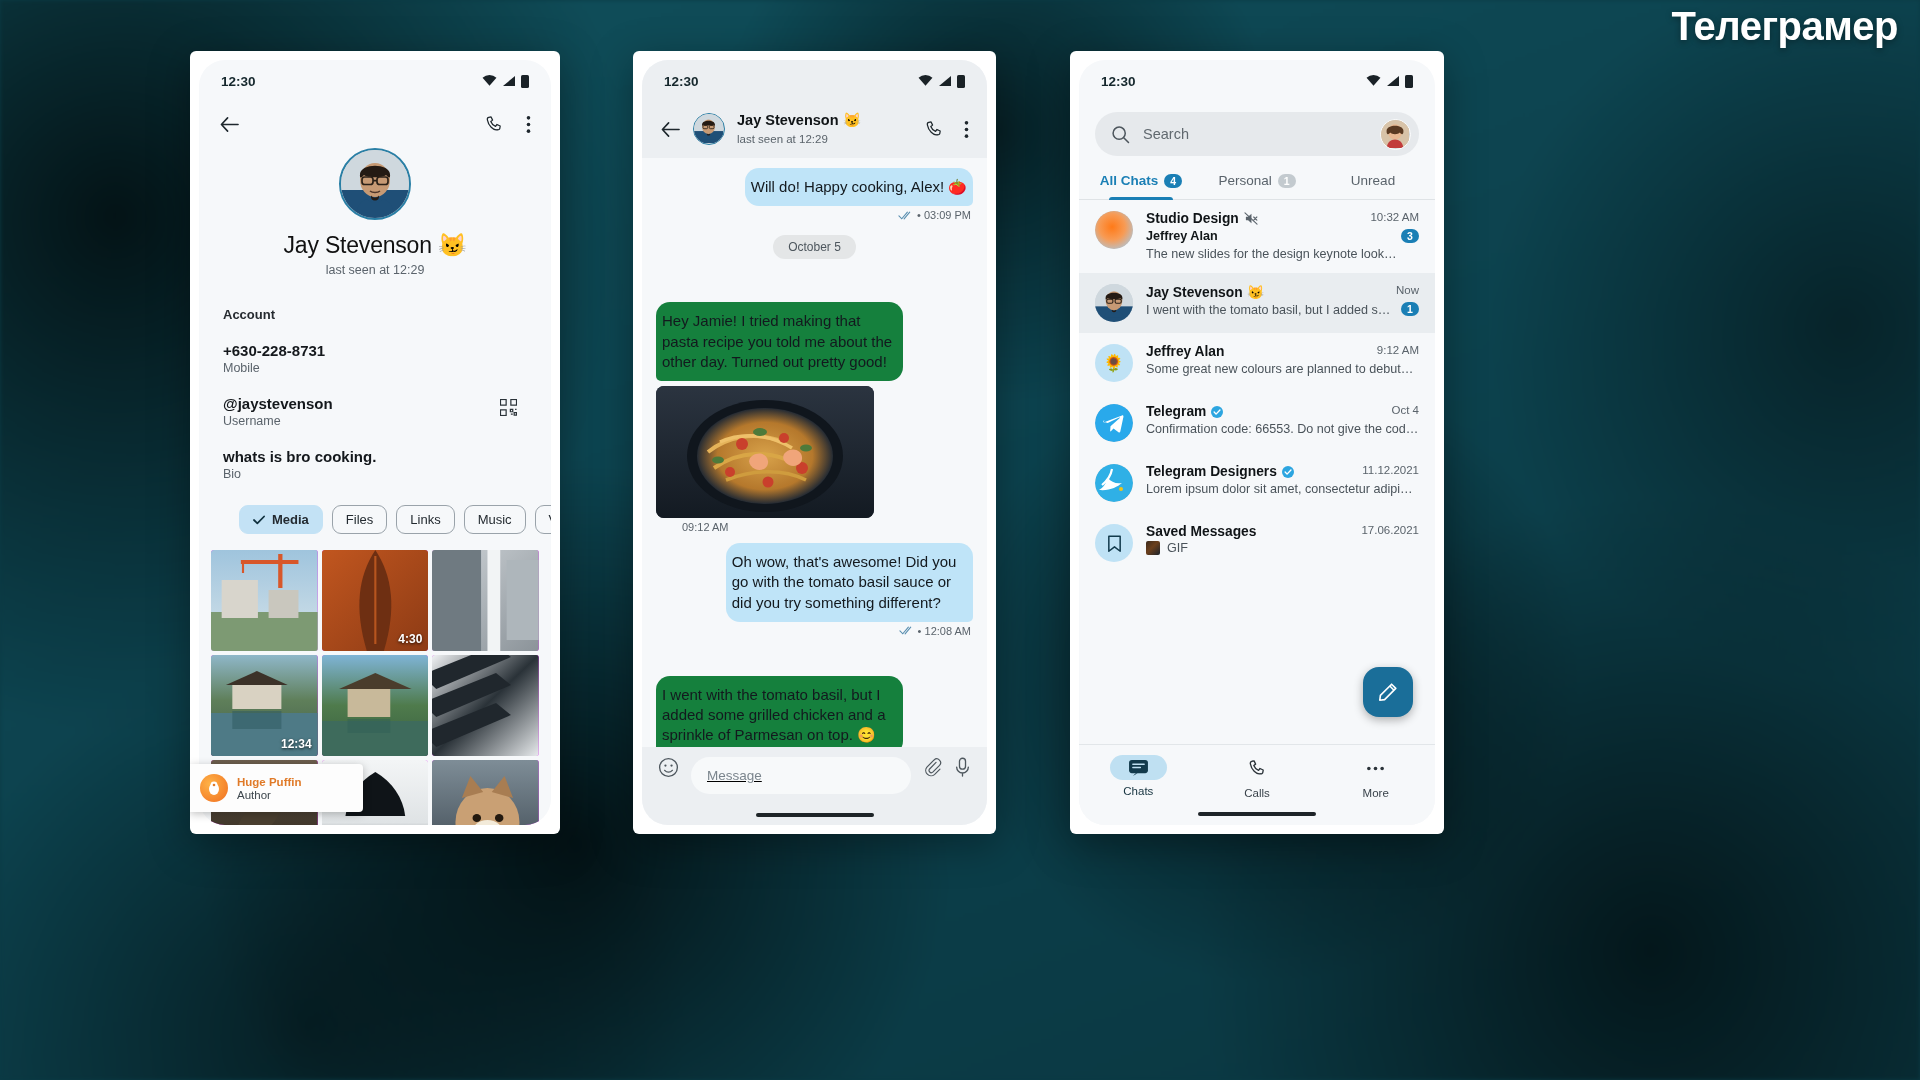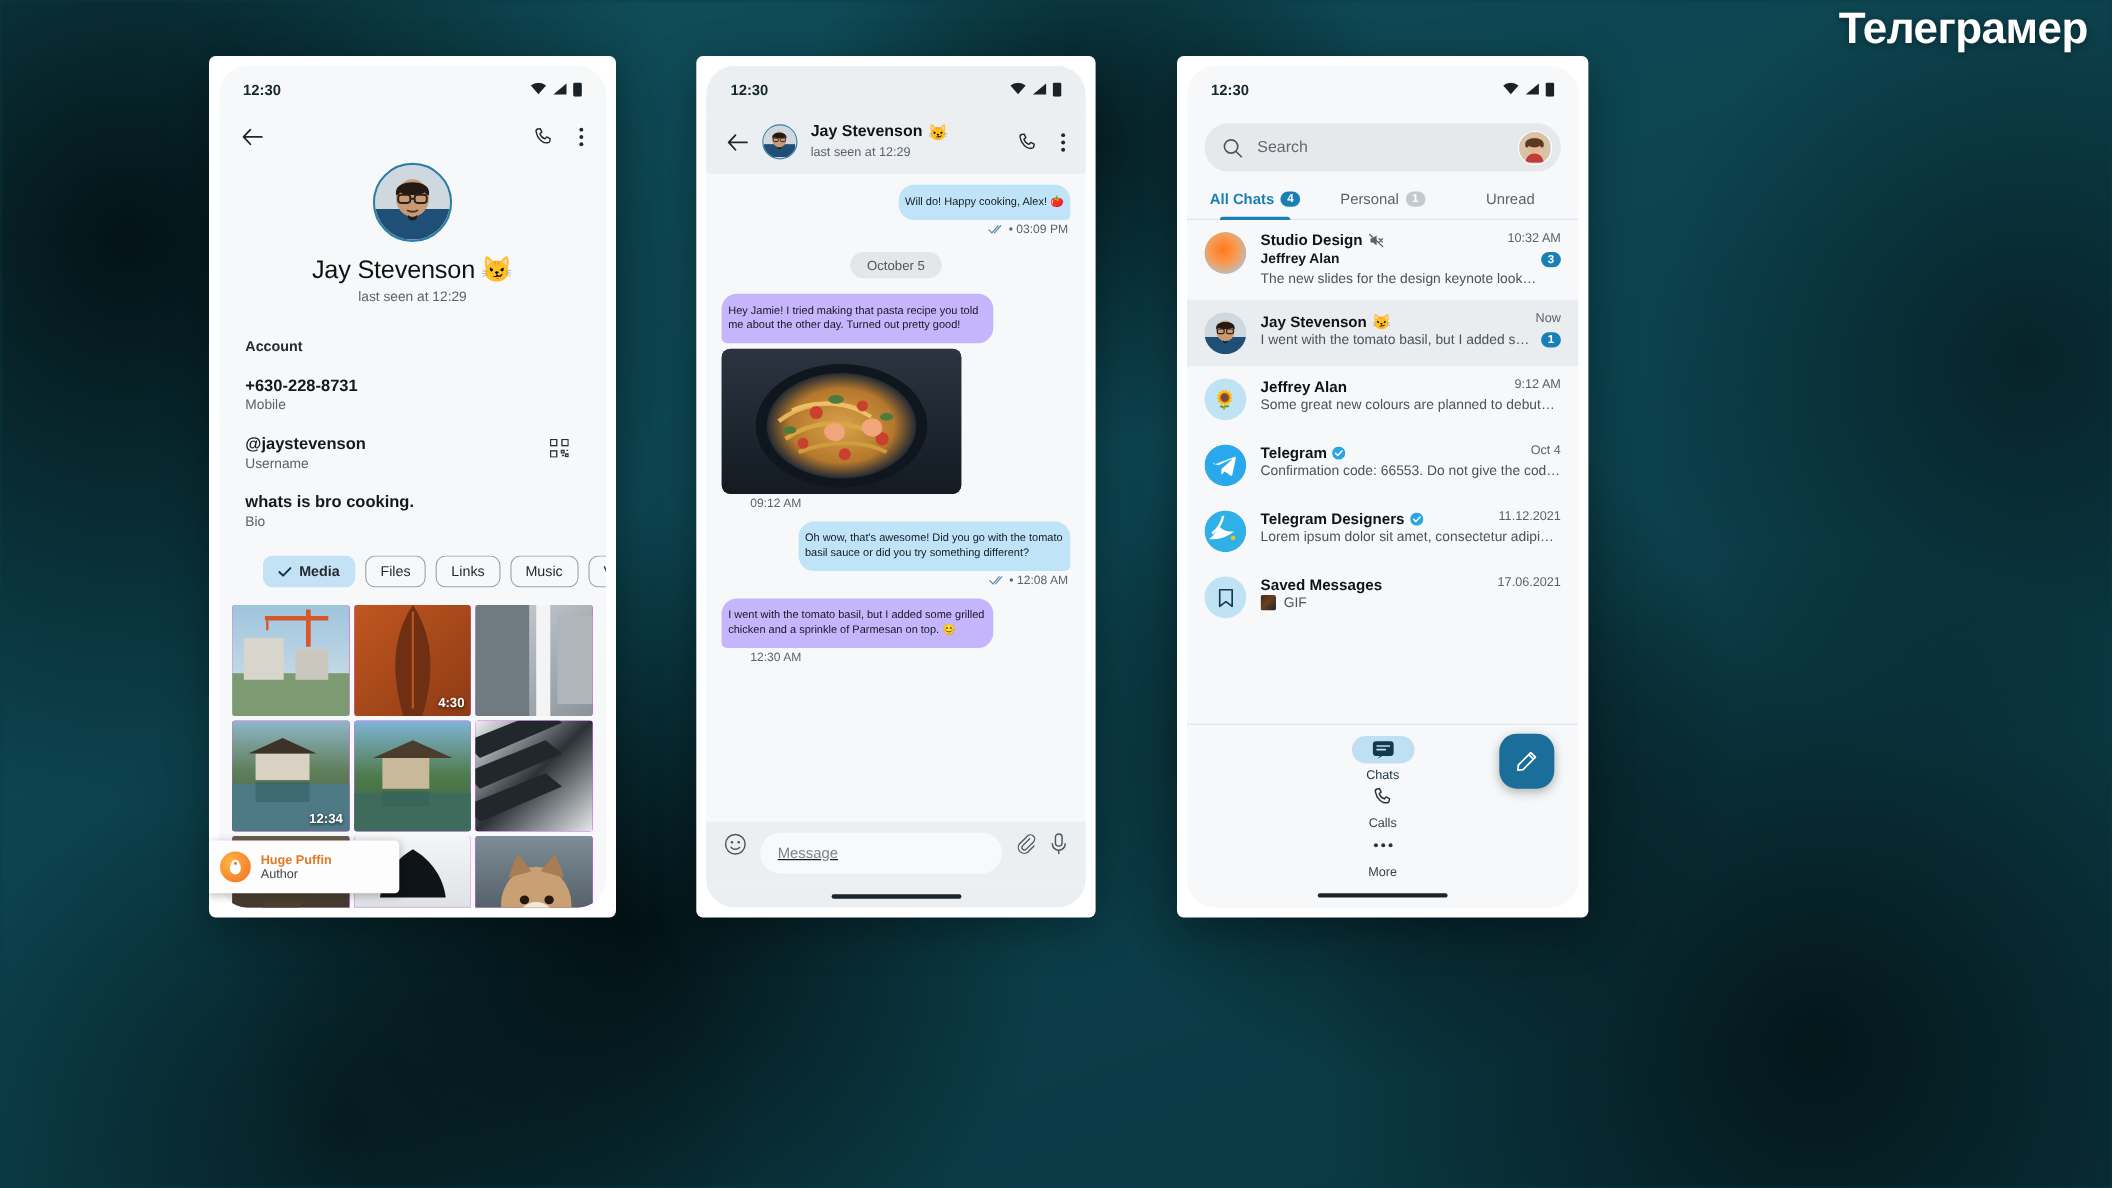--- a/index.html
+++ b/index.html
@@ -137,23 +137,23 @@
   }
   .ch-txt { flex:1; min-width:0; }
   .ch-name { font-size:14.5px; font-weight:bold; color:#101417; display:flex; gap:5px; }
   .ch-status { font-size:11.5px; color:#5a636b; margin-top:1px; }
   .ch-actions { display:flex; gap:20px; align-items:center; }
   .chat-body { flex:1; padding:10px 14px 0 14px; overflow:hidden; }
   .row { display:flex; margin-bottom:2px; }
   .row.out { justify-content:flex-end; }
   .bubble {
     max-width:78%; border-radius:14px; padding:9px 6px;
-    font-size:10px; line-height:1.35; color:#13191e;
-  }
-  .bubble.in  { background:#c4b5fd; border-bottom-left-radius:5px; }
+    font-size:15px; line-height:1.35; color:#13191e;
+  }
+  .bubble.in  { background:#15803d; border-bottom-left-radius:5px;margin-top:29px; }
   .bubble.out { background:#bfe4f8; border-bottom-right-radius:5px; }
   .meta { font-size:11px; color:#5a636b; margin:3px 2px 10px 2px; }
   .meta.out { text-align:right; display:flex; justify-content:flex-end; gap:4px; align-items:center;}
   .meta.in  { text-align:left;margin-left:26px; }
   .datechip {
     margin:14px auto 14px auto; background:#e4e6e7; color:#4d565d;
     font-size:12px; padding:5px 15px; border-radius:13px; width:fit-content;
   }
   .photo-msg {
     width:218px; height:132px; border-radius:8px; overflow:hidden;
@@ -231,21 +231,20 @@
   }
   .fab {
     position:absolute; right:22px; bottom:108px;
     width:50px; height:50px; border-radius:16px; background:#1a6e99;
     display:flex; align-items:center; justify-content:center;
     box-shadow:0 3px 10px rgba(0,0,0,.3);
   }
   .bottomnav {
     display:flex; border-top:1px solid #e2e6e9; padding:10px 0 4px 0;
     background:#f6f8fa;
-    flex-direction:column;
   }
   .navitem {
     flex:1; display:flex; flex-direction:column; align-items:center; gap:5px;
     font-size:11.5px; color:#39424a;
   }
   .navpill {
     padding:4px 18px; border-radius:14px;
   }
   .navitem.active .navpill { background:#bfe0f2; }
   .navitem.active { color:#16333f; }

